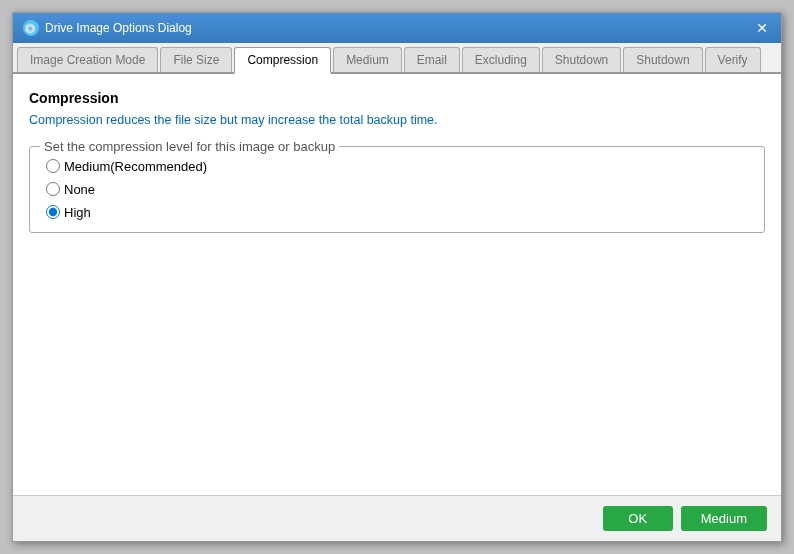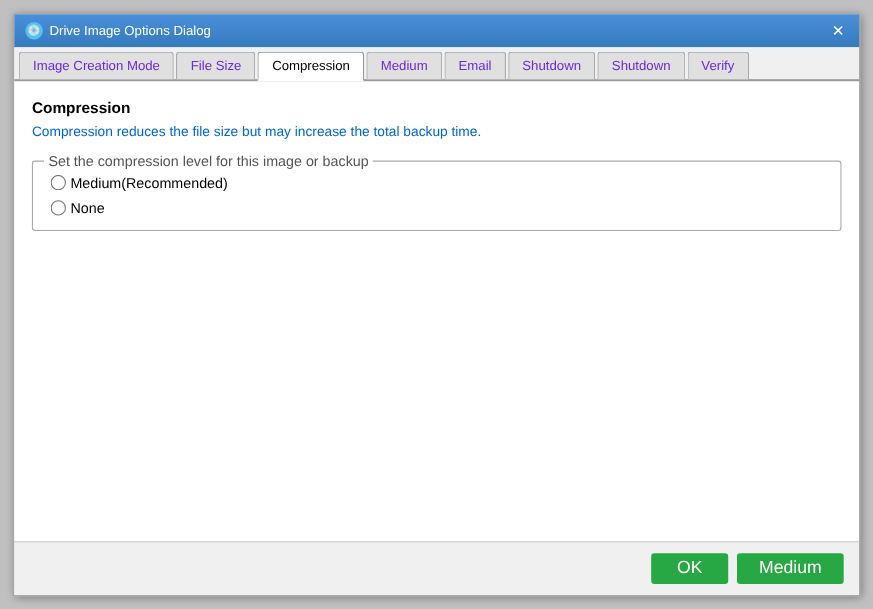--- a/index.html
+++ b/index.html
@@ -90,21 +90,21 @@
     }
 
     .tab {
       padding: 5px 12px;
       border: 1px solid #aaa;
       border-bottom: none;
       background: #e0e0e0;
       cursor: pointer;
       margin-right: 2px;
       border-radius: 3px 3px 0 0;
-      color: #6d28d9;
+      color: #737373;
       font-size: 12px;
       white-space: nowrap;
     }
 
     .tab.active {
       background: #ffffff;
       border-color: #999;
       border-bottom: 2px solid #ffffff;
       margin-bottom: -2px;
       z-index: 1;
@@ -185,21 +185,21 @@
       background: #f0f0f0;
       border-top: 1px solid #ccc;
       flex-shrink: 0;
     }
 
     .btn {
       padding: 5px 20px;
       border: none;
       border-radius: 3px;
       cursor: pointer;
-      font-size: 16px;
+      font-size: 13px;
       min-width: 70px;
     }
 
     .btn-ok {
       background: #28a745;
       color: white;
     }
 
     .btn-cancel {
       background: #28a745;
@@ -218,20 +218,21 @@
     </div>
     <button class="close-btn">✕</button>
   </div>
 
   <div class="tab-bar">
     <div class="tab">Image Creation Mode</div>
     <div class="tab">File Size</div>
     <div class="tab active">Compression</div>
     <div class="tab">Medium</div>
     <div class="tab">Email</div>
+    <div class="tab">Excluding</div>
     <div class="tab">Shutdown</div>
     <div class="tab">Shutdown</div>
     <div class="tab">Verify</div>
   </div>
 
   <div class="content-area">
     <div class="section-title">Compression</div>
     <div class="section-desc">Compression reduces the file size but may increase the total backup time.</div>
 
     <div class="compression-group">
@@ -240,20 +241,24 @@
       <label class="radio-option">
         <input type="radio" class="radio-input" name="compression" style="">
         <span class="radio-label">Medium(Recommended)</span>
       </label>
 
       <label class="radio-option">
         <input type="radio" class="radio-input" name="compression" style="">
         <span class="radio-label">None</span>
       </label>
 
+      <label class="radio-option">
+        <input type="radio" class="radio-input" name="compression" checked="" style="">
+        <span class="radio-label">High</span>
+      </label>
     </div>
   </div>
 
   <div class="footer">
     <button class="btn btn-ok">OK</button>
     <button class="btn btn-cancel">Medium</button>
   </div>
 </div>
 
 </body></html>

